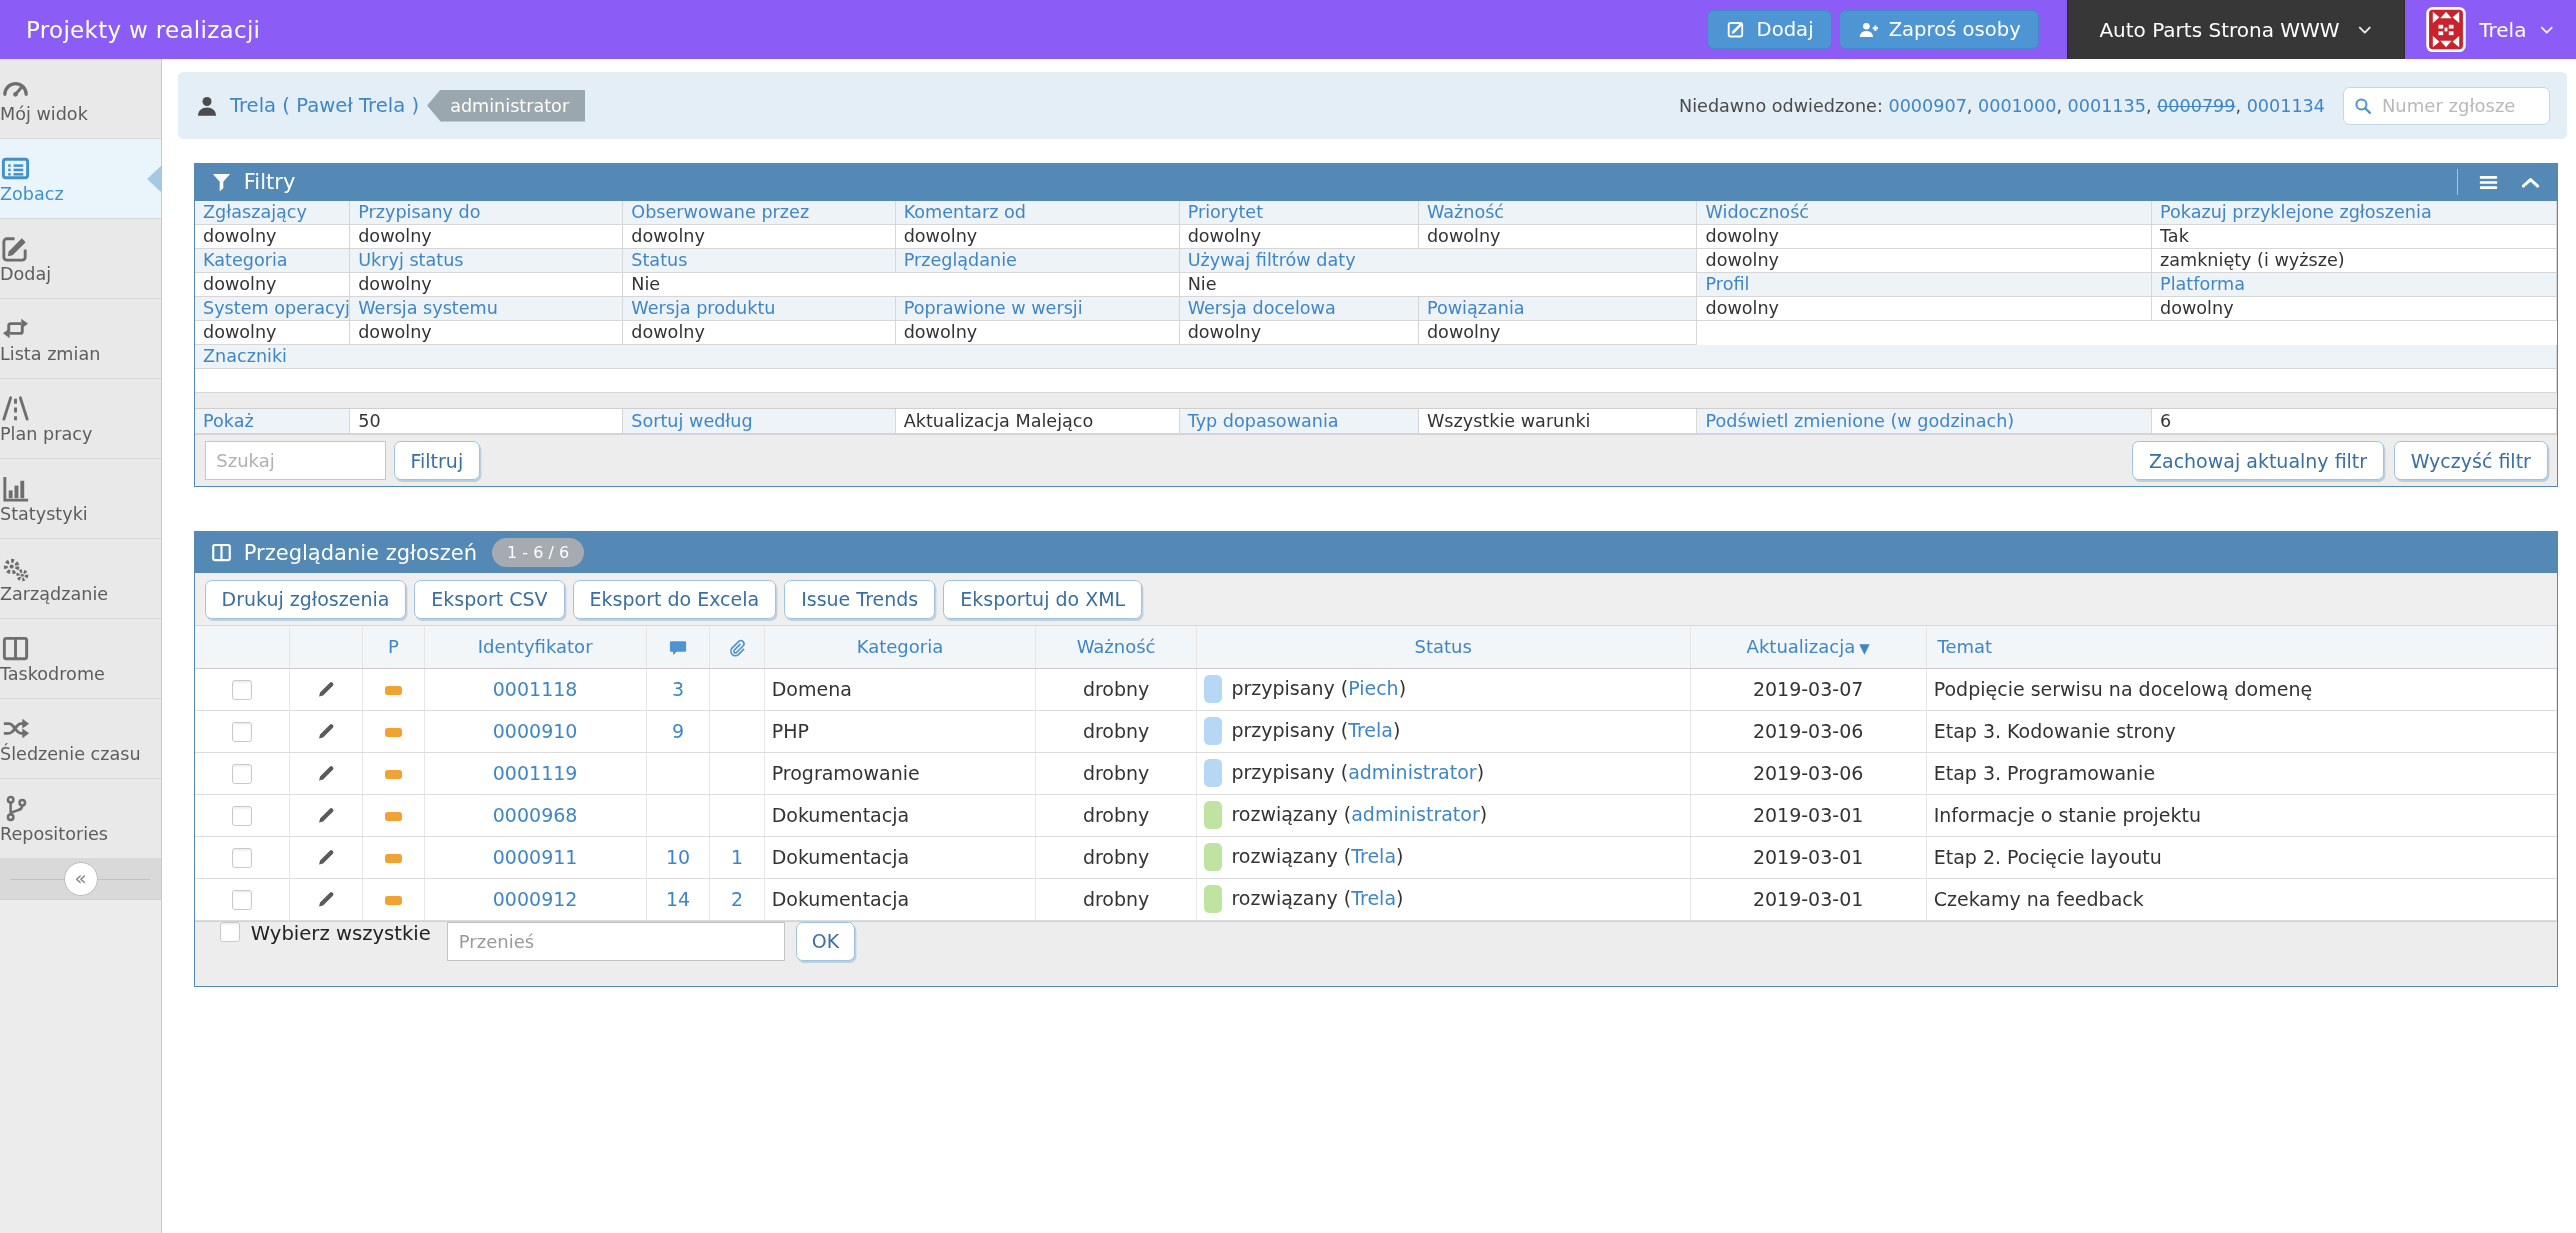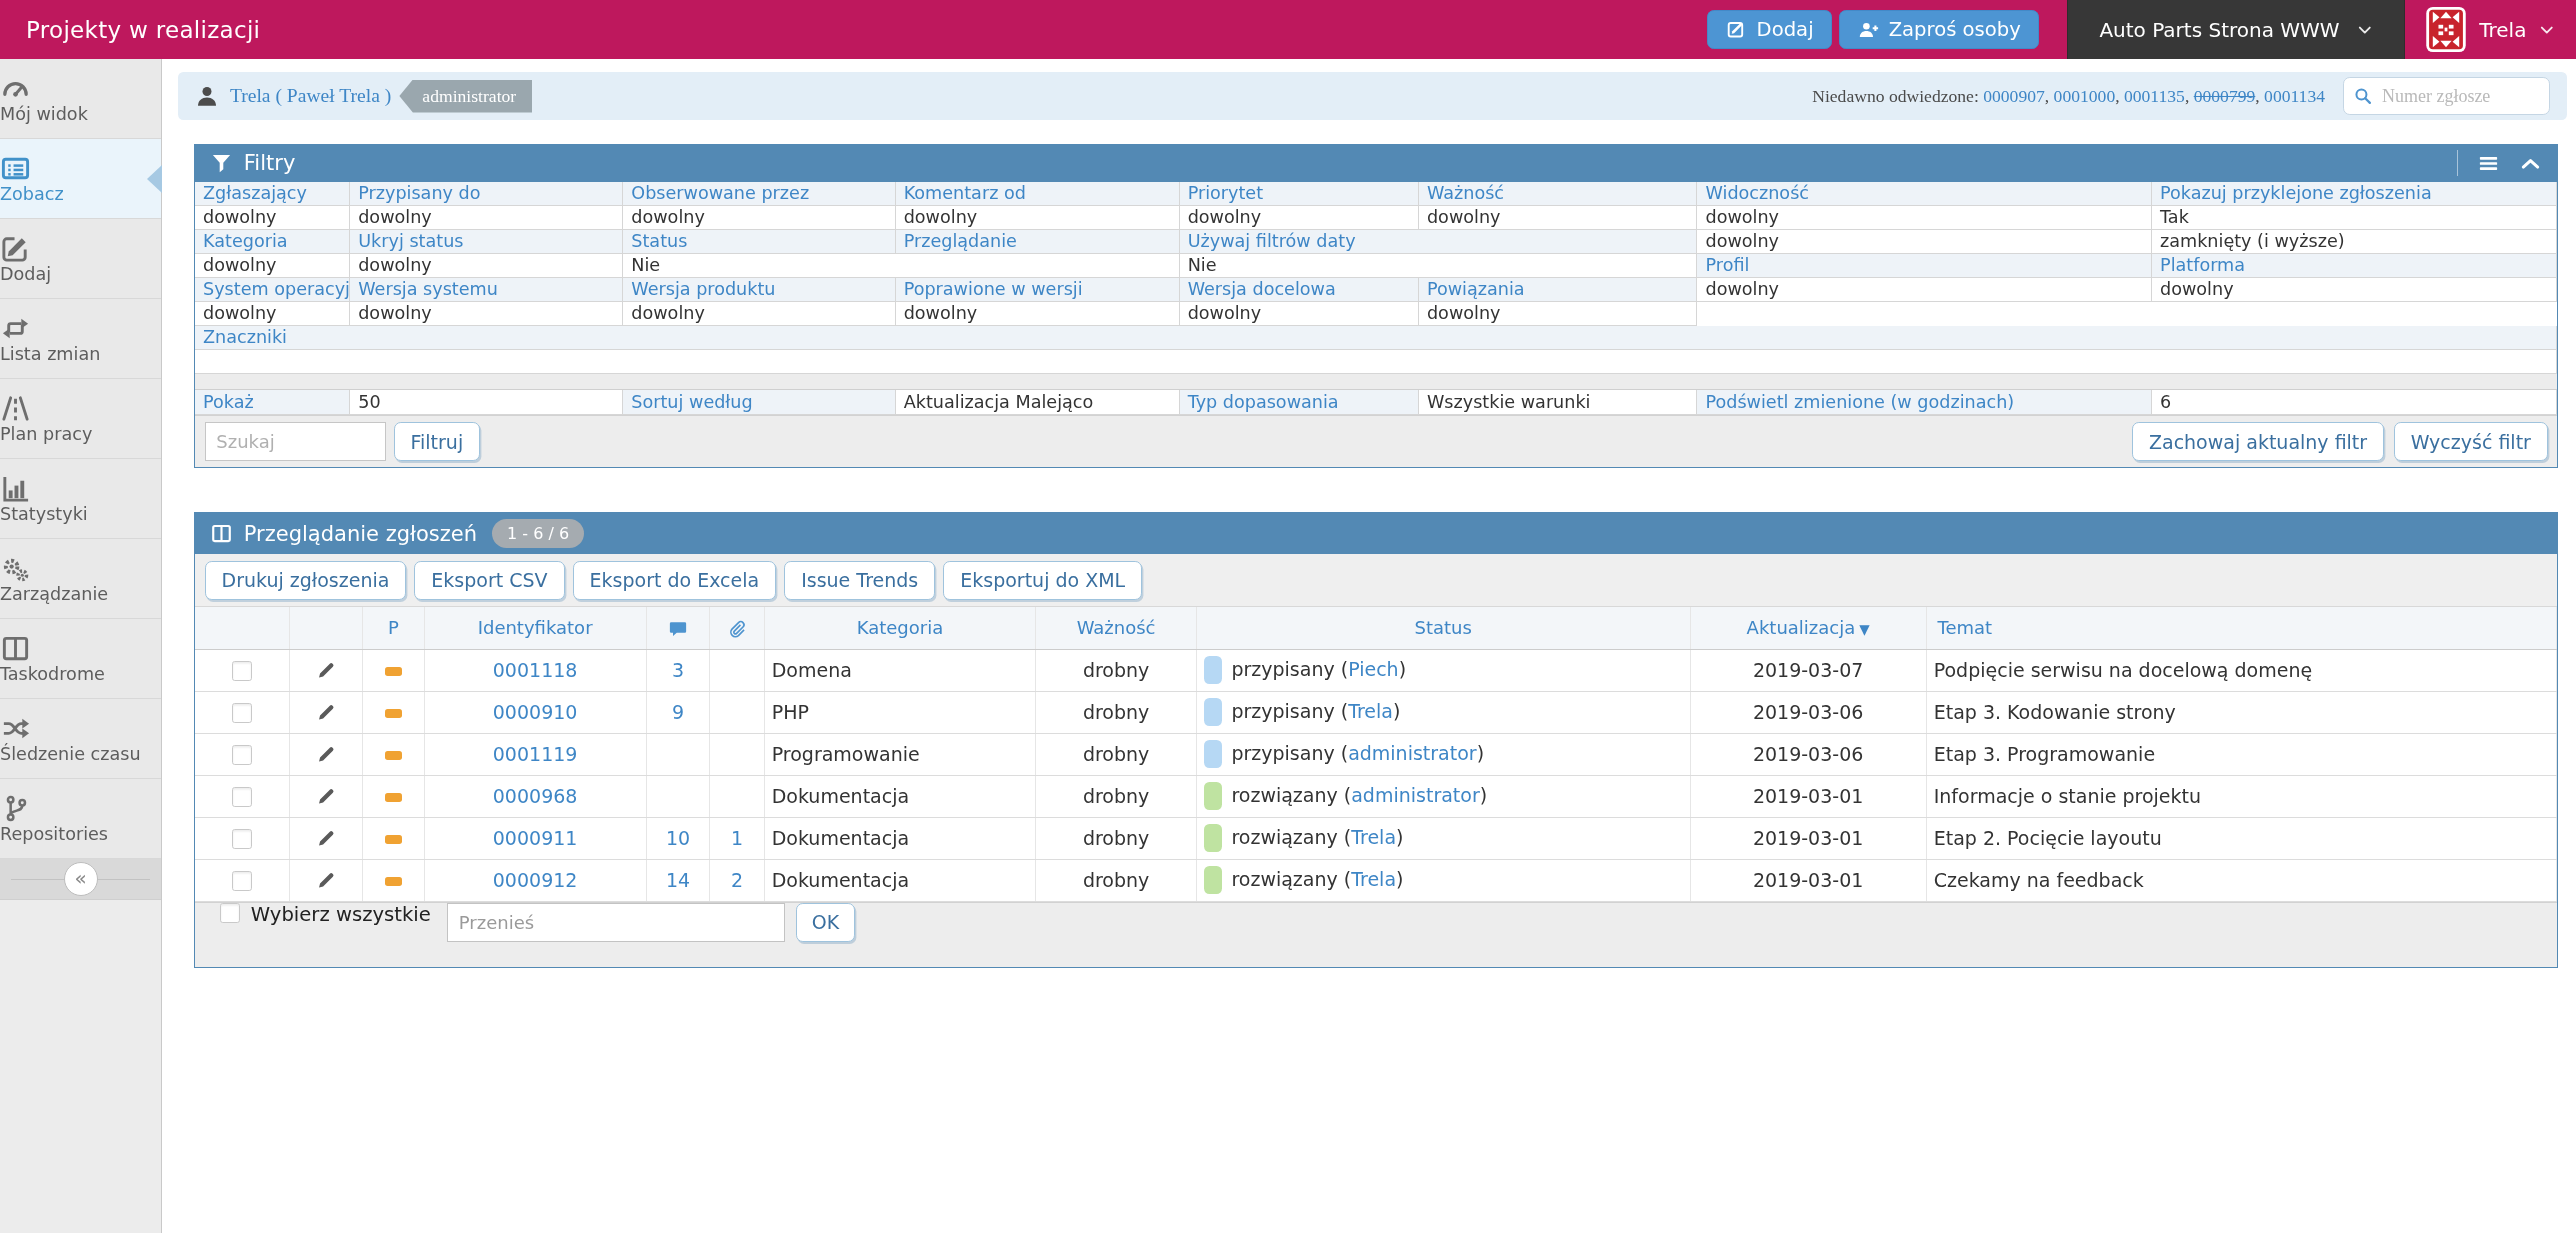--- a/index.html
+++ b/index.html
@@ -1,20 +1,20 @@
 <!DOCTYPE html>
 <html lang="pl" style="font-size:10.8px"><head>
 <meta charset="utf-8">
 <style>
   html,body{margin:0;padding:0;background:#fff;}
   body{width:2576px;height:1234px;overflow:hidden;font-family:"DejaVu Sans","Liberation Sans",sans-serif;}
   .app{position:relative;width:2576px;height:1234px;background:#fff;}
 
   
-  .navbar{position:absolute;top:0;left:0;right:0;height:59px;background:#be185d;display:flex;align-items:center;color:#fff;z-index:5;}
+  .navbar{position:absolute;top:0;left:0;right:0;height:59px;background:#8b5cf6;display:flex;align-items:center;color:#fff;z-index:5;}
   .navbar-title{margin-left:26px;font-size:23px;font-weight:500;letter-spacing:0.3px;}
   .navbar-right{margin-left:auto;display:flex;align-items:stretch;height:100%;}
   .nav-btns{display:flex;align-items:center;gap:6.8px;margin-right:28px;}
   .nav-btn{display:flex;align-items:center;gap:9.5px;background:#4d95d3;color:#fff;border:0.7px solid #4389c8;border-radius:6.8px;height:39px;padding:0 17.6px;font-size:19.6px;font-family:inherit;cursor:pointer;}
   .nav-section{display:flex;align-items:center;}
   .nav-section.project{gap:16px;padding:0 31px;background:#373737;border-left:1.4px solid #2d2d2d;border-right:1.4px solid #2d2d2d;font-size:20px;cursor:pointer;}
   .nav-section.user{gap:12px;padding:0 20px;font-size:20px;cursor:pointer;}
   .nicon{display:inline-flex;width:21.6px;height:21.6px;}
   .nicon.small{width:17.6px;height:17.6px;opacity:.9;}
   .nicon svg{width:100%;height:100%;}
@@ -30,21 +30,21 @@
   .side-item.active{background:#eaf4fb;color:#4191c9;}
   .side-item.active .icon{color:#4191c9;}
   .side-item.active::after{content:"";position:absolute;right:-0.7px;top:50%;transform:translateY(-50%);border-top:14px solid transparent;border-bottom:14px solid transparent;border-right:15.5px solid #a6c9e3;}
   .side-toggle{height:40px;background:#d9d9d9;display:flex;align-items:center;justify-content:center;position:relative;border-bottom:0.7px solid #cfcfcf;}
   .side-toggle::before{content:"";position:absolute;left:10.8px;right:10.8px;top:50%;height:1.4px;background:#c2c2c2;}
   .toggle-circle{width:34px;height:34px;border-radius:50%;background:#fff;border:1.4px solid #bdbdbd;color:#8a8a8a;font-size:20px;display:flex;align-items:center;justify-content:center;z-index:1;cursor:pointer;padding-bottom:2.7px;box-sizing:border-box;}
 
   
   .content{position:absolute;left:162px;top:59px;right:0;bottom:0;background:#fff;}
 
-  .userbar{margin:13px 8.8px 0 15.5px;height:48px;background:#e3eef7;border-radius:5.4px;display:flex;align-items:center;padding:0 17.6px;box-sizing:border-box;font-family:Liberation Serif, serif;}
+  .userbar{margin:13px 8.8px 0 15.5px;height:67px;background:#e3eef7;border-radius:5.4px;display:flex;align-items:center;padding:0 17.6px;box-sizing:border-box;}
   .uicon{width:24px;height:24px;color:#4c4c4c;display:inline-flex;}
   .uicon svg{width:100%;height:100%;}
   .user-link{color:#3e86c6;font-size:19.6px;margin-left:10.8px;text-decoration:none;cursor:pointer;}
   .badge-admin{margin-left:8px;background:#9aa7ae;color:#fff;font-size:17.6px;padding:6px 16px 6px 23px;clip-path:polygon(13.5px 0,100% 0,100% 100%,13.5px 100%,0 50%);}
   .userbar-right{margin-left:auto;display:flex;align-items:center;gap:17.6px;}
   .recent{font-size:17.6px;color:#4a4a4a;white-space:nowrap;}
   .recent a{color:#3e86c6;text-decoration:none;cursor:pointer;}
   .recent a.struck{text-decoration:line-through;}
   .issue-search{display:flex;align-items:center;width:207px;height:38px;background:#fff;border:1.4px solid #c5d6e4;border-radius:6.8px;padding:0 9.5px;box-sizing:border-box;gap:6.8px;}
   .sicon{width:20px;height:20px;color:#4e94cf;display:inline-flex;flex:none;}

